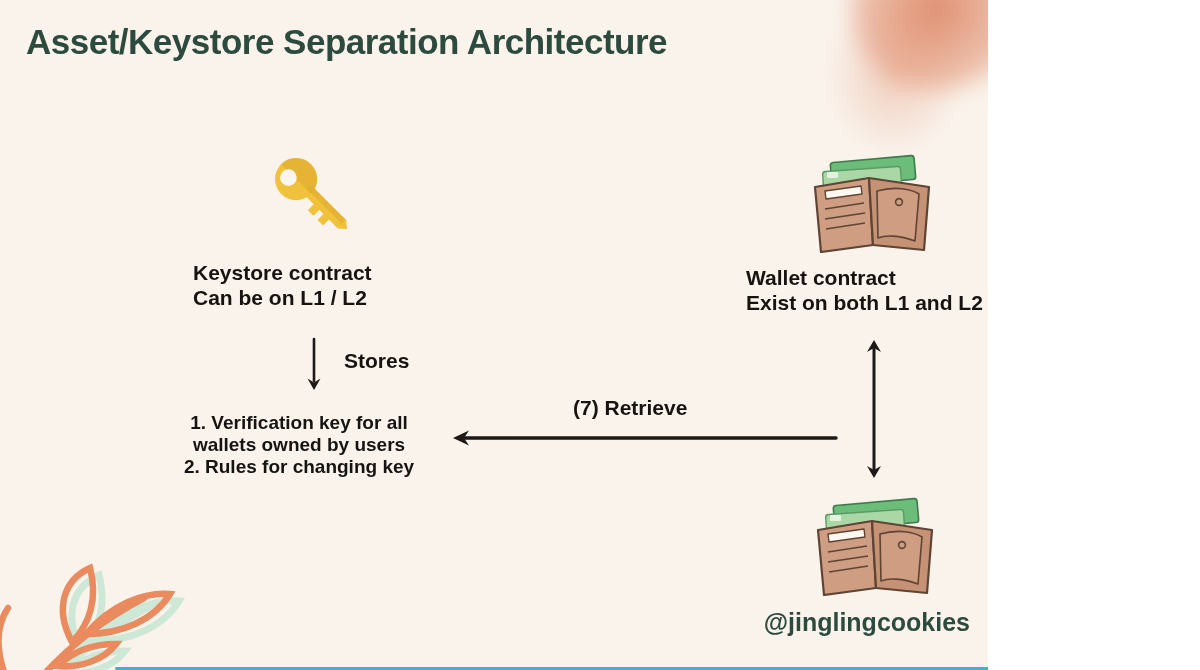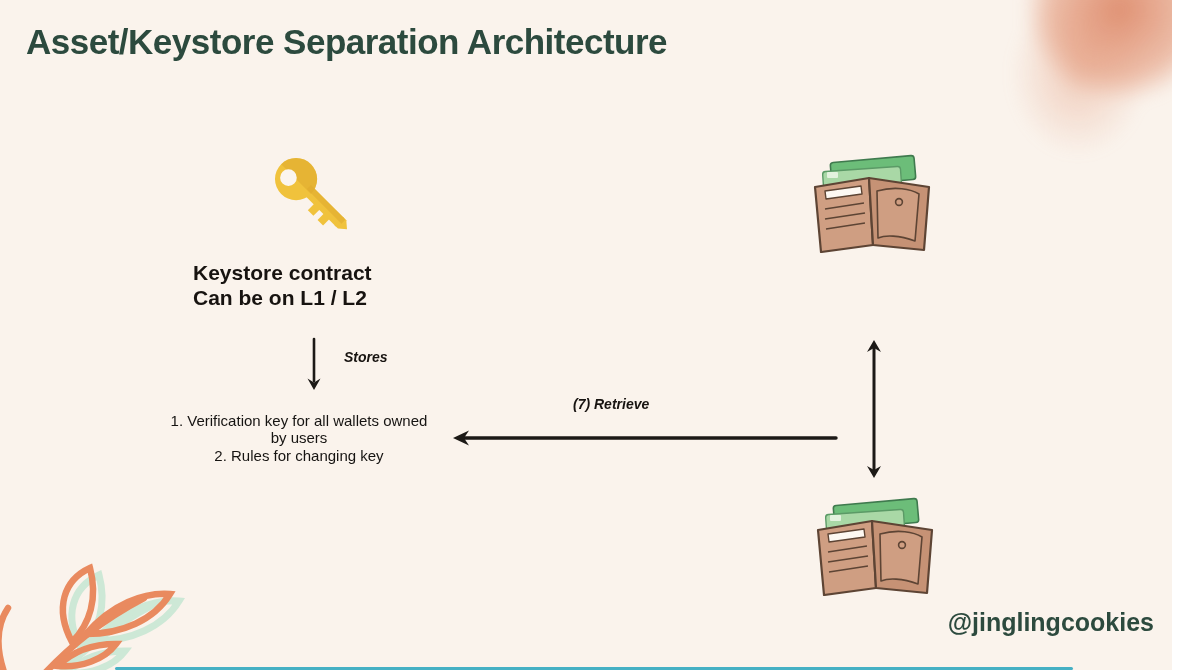--- a/index.html
+++ b/index.html
@@ -1,38 +1,37 @@
 <!DOCTYPE html>
 <html><head>
 <meta charset="utf-8">
 <style>
   html,body{margin:0;padding:0;}
   .canvas{
-    position:relative; width:1172px; height:670px; overflow:hidden;
+    position:relative; width:988px; height:670px; overflow:hidden;
     background:#faf3ec;
     font-family:"Liberation Sans", sans-serif;
     color:#161412;
   }
   .page-title{
     position:absolute; left:26px; top:22px;
     font-size:35px; font-weight:800; letter-spacing:-0.5px;
     color:#2c4a3e;
   }
   .node-label{
     position:absolute; text-align:left;
     font-size:21px; font-weight:700; line-height:1.18; color:#171310;
   }
   .edge-label{
-    position:absolute; font-size:14px; font-weight:700; color:#171310;
+    position:absolute; font-size:21px; font-weight:700; color:#171310;
     white-space:nowrap;
-    font-style:italic;
   }
   .stored-list{
     position:absolute; left:163px; top:412px; width:272px;
-    text-align:center; font-size:15px; font-weight:400; line-height:1.15;
+    text-align:center; font-size:19px; font-weight:700; line-height:1.15;
   }
   .stored-item + .stored-item{ }
   .handle{
     position:absolute; right:18px; top:608px;
     font-size:25px; font-weight:800; color:#2c4a3e;
   }
   .icon-abs{ position:absolute; }
   .watercolor{
     position:absolute; right:-28px; top:-38px; width:210px; height:215px;
     background:
@@ -94,20 +93,24 @@
       <path d="M22 38 L58 33 L59 41 L23 46 Z" fill="#fdf8f2" stroke="#5d4434" stroke-width="1.4"></path>
       <line x1="22" y1="56" x2="61" y2="50" stroke="#5d4434" stroke-width="1.4"></line>
       <line x1="22" y1="66" x2="62" y2="60" stroke="#5d4434" stroke-width="1.4"></line>
       <line x1="23" y1="76" x2="62" y2="70" stroke="#5d4434" stroke-width="1.4"></line>
       <path d="M66 25 L126 34 L121 97 L70 92 Z" fill="#c69275" stroke="#5d4434" stroke-width="2.2"></path>
       <path d="M74 38 C92 33 108 36 116 41 L112 88 C96 82 82 82 75 85 Z" fill="#cf9e82" stroke="#5d4434" stroke-width="1.6"></path>
       <circle cx="96" cy="49" r="3.4" fill="none" stroke="#5d4434" stroke-width="1.6"></circle>
     </g>
   </svg>
 
+  <div class="node-label" style="left:746px; top:266px; width:256px;">
+    <div>Wallet contract</div>
+    <div>Exist on both L1 and L2</div>
+  </div>
 
   <svg class="icon-abs" style="left:861px; top:339px;" width="26" height="140" viewBox="0 0 26 140" aria-hidden="true">
     <line x1="13" y1="9" x2="13" y2="131" stroke="#1c1916" stroke-width="3" stroke-linecap="round"></line>
     <path d="M13 1 L6 13 L13 9 L20 13 Z" fill="#1c1916"></path>
     <path d="M13 139 L6 127 L13 131 L20 127 Z" fill="#1c1916"></path>
   </svg>
 
   <svg class="icon-abs" style="left:452px; top:425px;" width="390" height="26" viewBox="0 0 390 26" aria-hidden="true">
     <line x1="384" y1="13" x2="12" y2="13" stroke="#1c1916" stroke-width="3.4" stroke-linecap="round"></line>
     <path d="M1 13 L17 5.5 L12 13 L17 20.5 Z" fill="#1c1916"></path>

